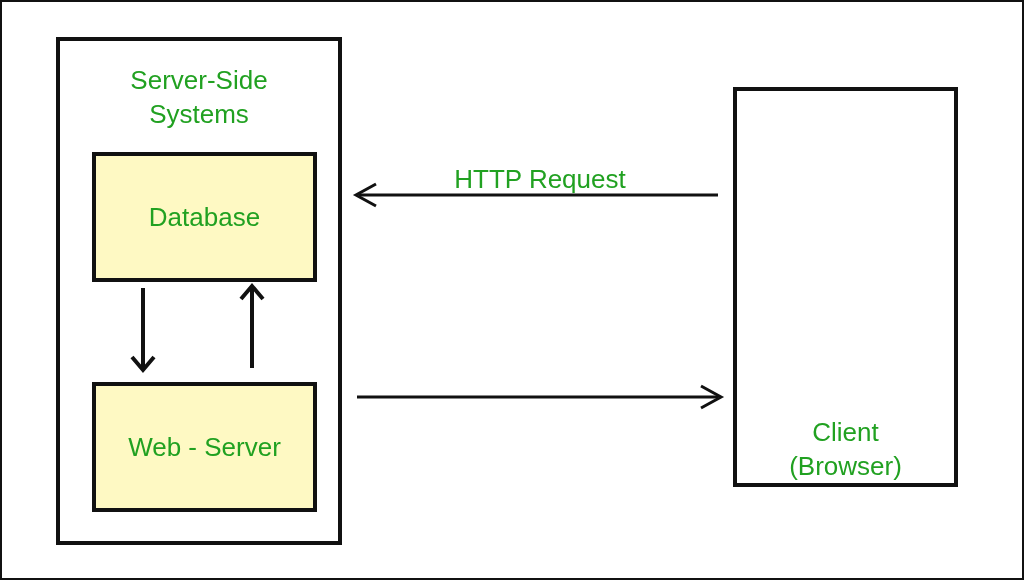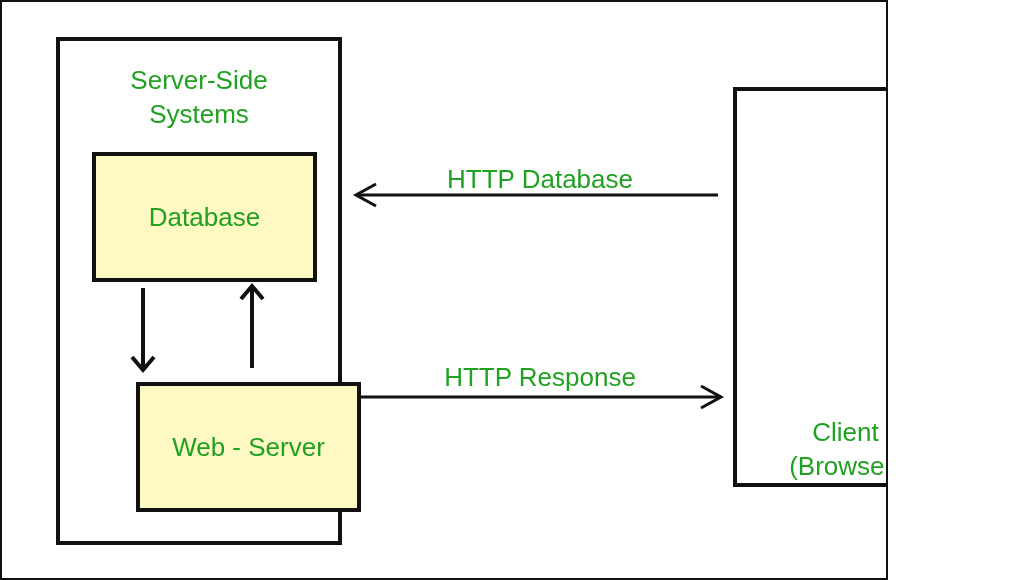--- a/index.html
+++ b/index.html
@@ -3,21 +3,21 @@
 <meta charset="utf-8">
 <style>
   html, body {
     margin: 0;
     padding: 0;
     background: #ffffff;
     font-family: "Liberation Sans", "DejaVu Sans", sans-serif;
   }
   .canvas {
     position: relative;
-    width: 888px;
+    width: 1024px;
     height: 580px;
     box-sizing: border-box;
     border: 2px solid var(--line, #111111);
     background: #ffffff;
     overflow: hidden;
   }
   .box {
     position: absolute;
     box-sizing: border-box;
     border: 4px solid var(--line, #111111);
@@ -27,21 +27,21 @@
   .client-box   { left: 731px; top: 85px; width: 225px; height: 400px;
                   display: flex; align-items: flex-end; justify-content: center; }
   .inner-box {
     position: absolute;
     box-sizing: border-box;
     border: 4px solid var(--line, #111111);
     background: #fef9c3;
     display: flex; align-items: center; justify-content: center;
   }
   .database-box  { left: 32px; top: 111px; width: 225px; height: 130px; }
-  .webserver-box { left: 32px; top: 341px; width: 225px; height: 130px; margin-left: 44px; }
+  .webserver-box { left: 32px; top: 341px; width: 225px; height: 130px; }
   .green-text {
     color: var(--text-green, #21A121);
     font-size: 26px;
     line-height: 34px;
     text-align: center;
   }
   .group-title {
     position: absolute;
     left: 0; top: 22px;
     width: 100%;
@@ -83,22 +83,21 @@
     </div>
     <div class="inner-box webserver-box">
       <span class="green-text">Web - Server</span>
     </div>
   </div>
 
   <div class="box client-box">
     <span class="green-text client-label">Client (Browser)</span>
   </div>
 
-  <div class="arrow-label request-label">HTTP Database</div>
-  <div class="arrow-label response-label">HTTP Response</div>
+  <div class="arrow-label request-label">HTTP Request</div>
 
   <svg class="arrow-layer" viewBox="0 0 1020 576">
 
     <line x1="716" y1="193" x2="357" y2="193" stroke-width="3"></line>
     <polyline points="374,182 354,193 374,204" stroke-width="3"></polyline>
 
     <line x1="355" y1="395" x2="716" y2="395" stroke-width="3"></line>
     <polyline points="699,384 719,395 699,406" stroke-width="3"></polyline>
 
     <line x1="141" y1="286" x2="141" y2="365" stroke-width="4"></line>

